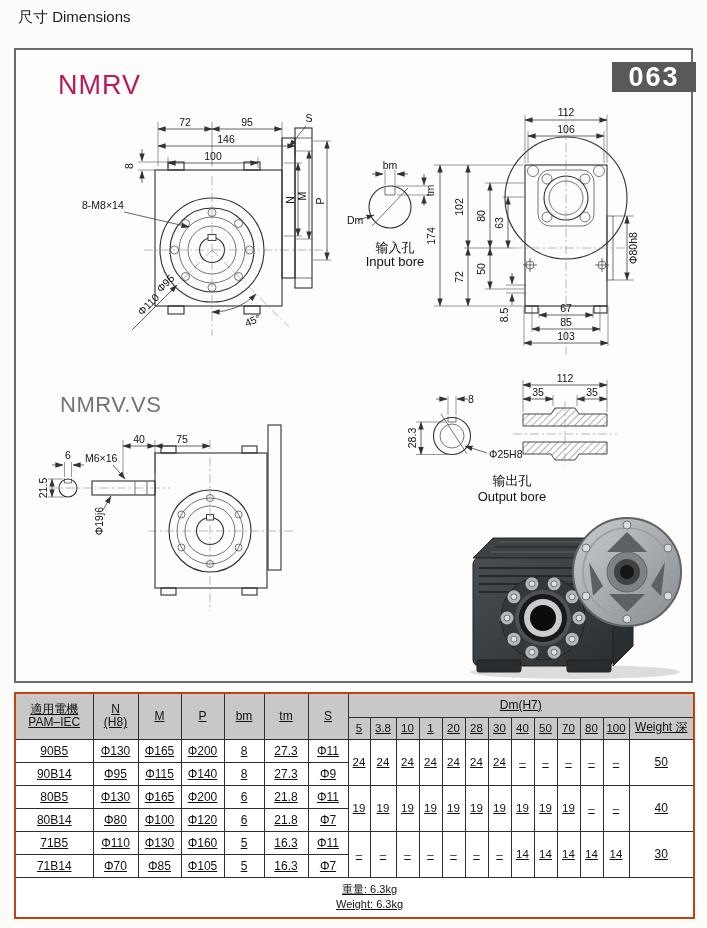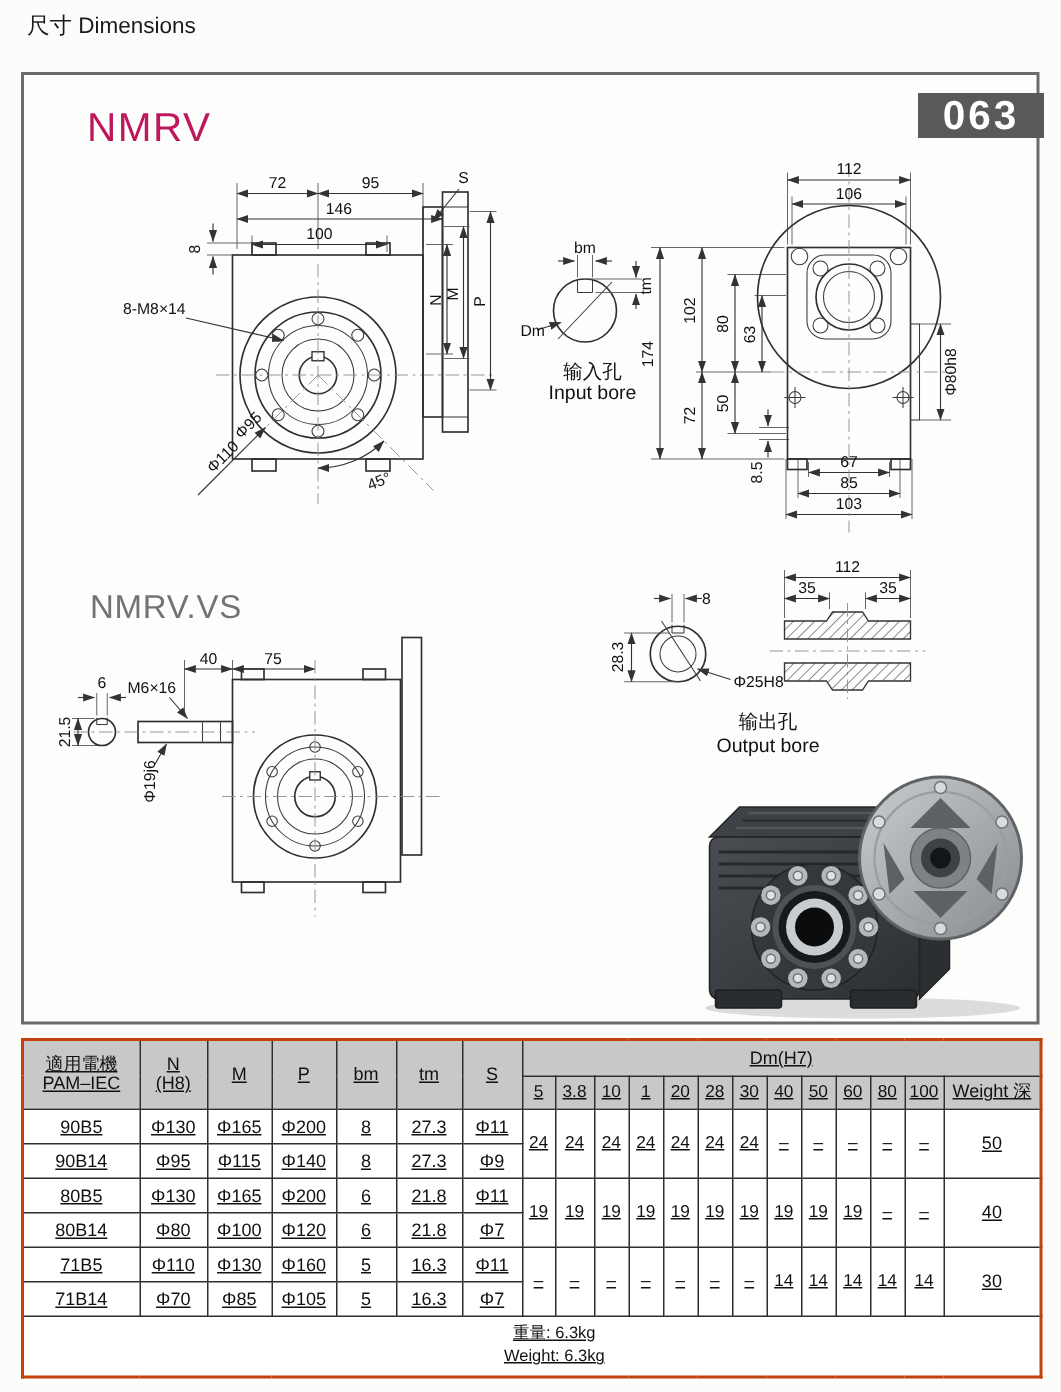--- a/index.html
+++ b/index.html
@@ -461,21 +461,21 @@
       <tr>
         <th class="dmcell">5</th>
         <th class="dmcell">3.8</th>
         <th class="dmcell">10</th>
         <th class="dmcell">1</th>
         <th class="dmcell">20</th>
         <th class="dmcell">28</th>
         <th class="dmcell">30</th>
         <th class="dmcell">40</th>
         <th class="dmcell">50</th>
-        <th class="dmcell">60</th>
+        <th class="dmcell">70</th>
         <th class="dmcell">80</th>
         <th class="dmcell">100</th>
         <th>Weight 深</th>
       </tr>
     </thead>
     <tbody>
       <tr>
         <td>90B5</td>
         <td>Φ130</td>
         <td>Φ165</td>

